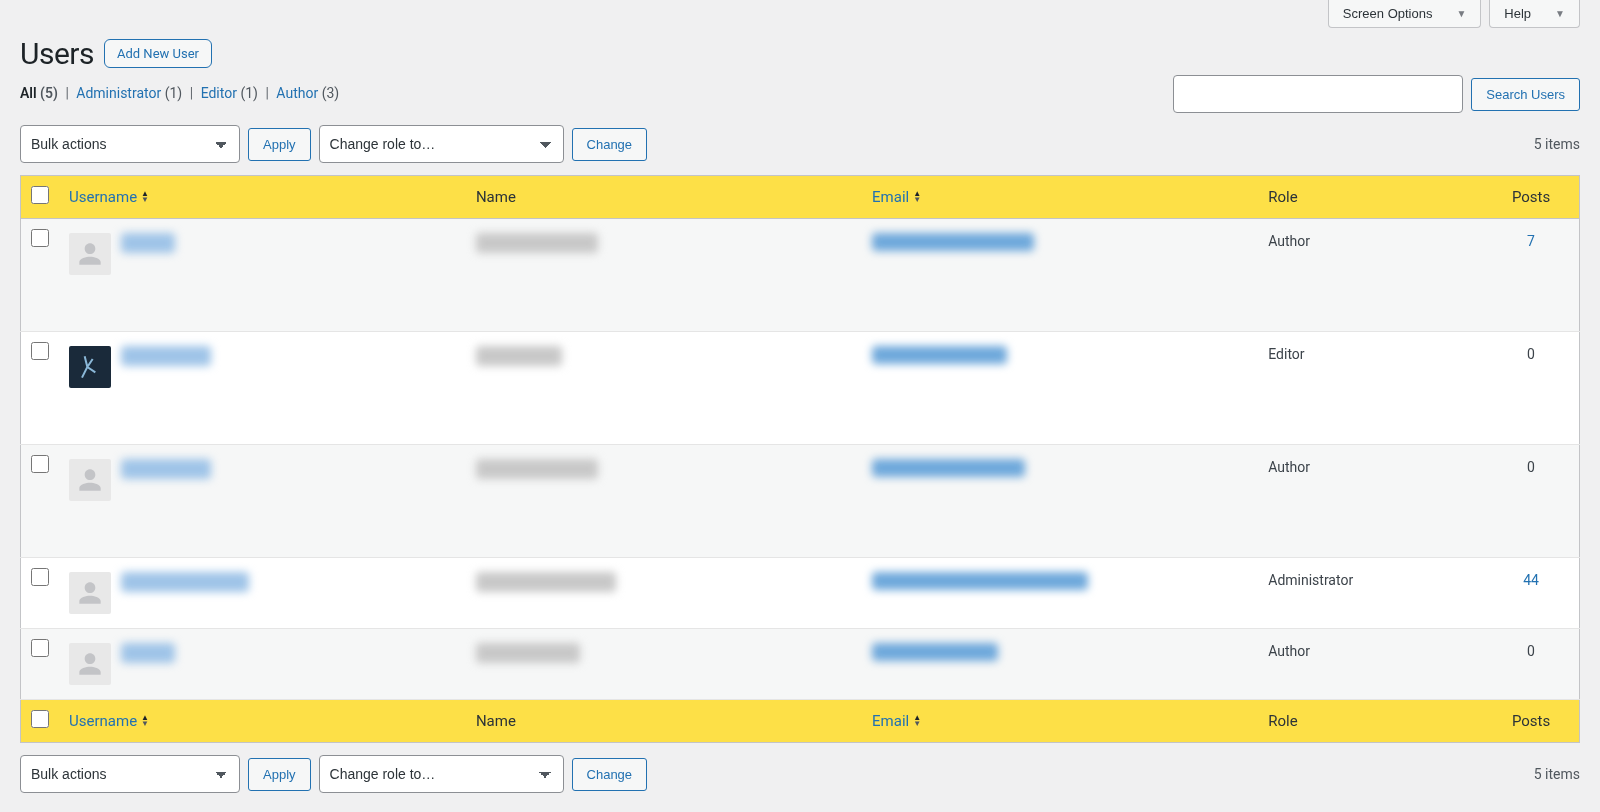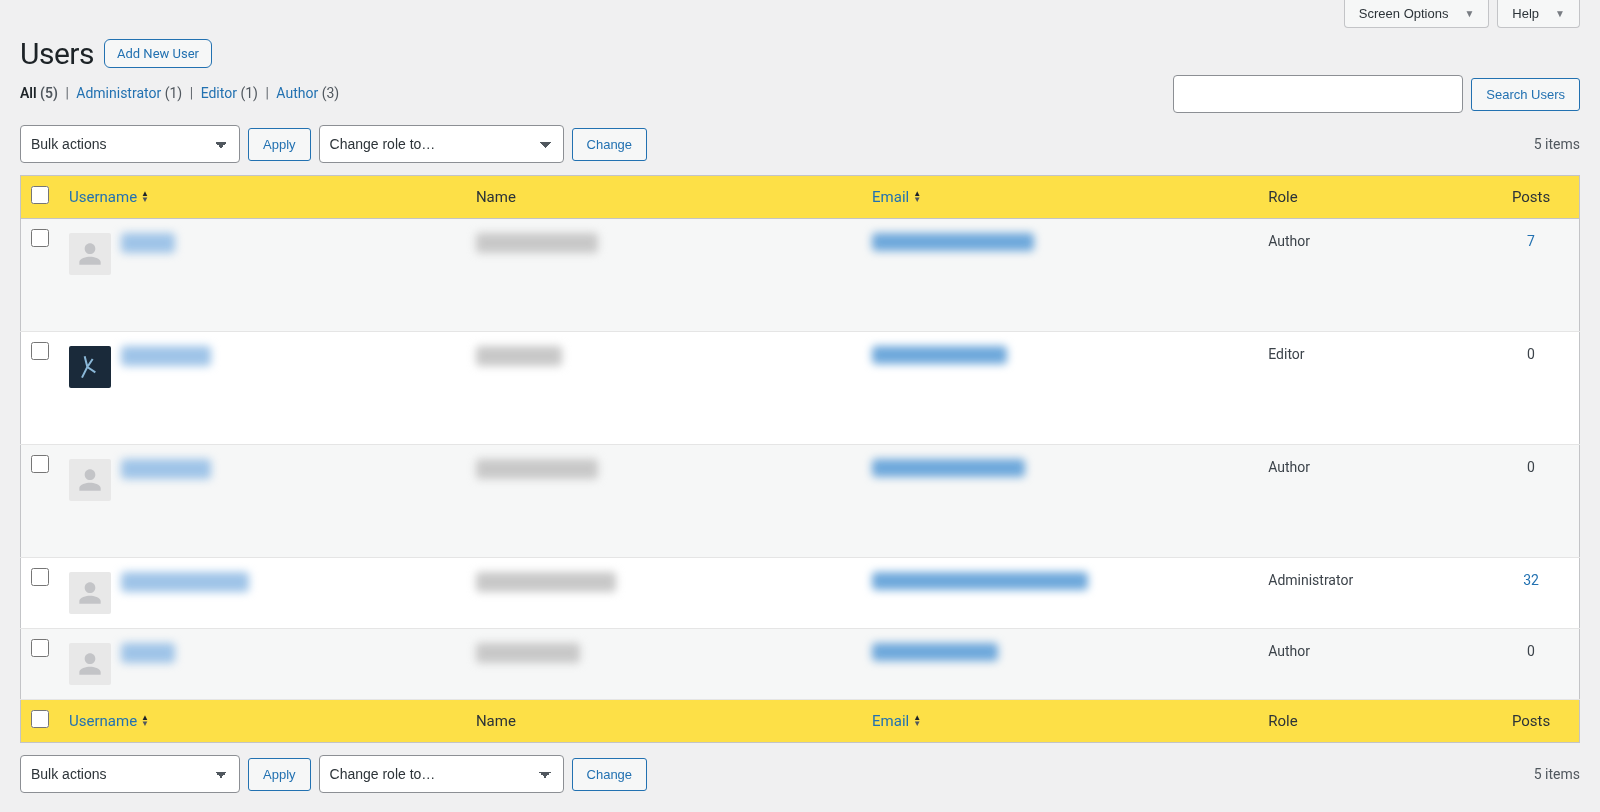--- a/index.html
+++ b/index.html
@@ -20,21 +20,21 @@
     background: #f6f7f7;
     border: 1px solid #c3c4c7;
     border-top: none;
     border-radius: 0 0 4px 4px;
     padding: 6px 14px;
     font-size: 13px;
     color: #2c3338;
     cursor: pointer;
     display: flex;
     align-items: center;
-    gap: 16px;
+    gap: 24px;
   }
   .screen-btn .caret {
     font-size: 10px;
     color: #787c82;
   }
   .header-row {
     display: flex;
     align-items: center;
     gap: 10px;
     margin-top: 8px;
@@ -324,21 +324,21 @@
               <svg viewBox="0 0 24 24">
                 <path d="M12 12c2.2 0 4-1.8 4-4s-1.8-4-4-4-4 1.8-4 4 1.8 4 4 4zm0 2c-2.7 0-8 1.3-8 4v2h16v-2c0-2.7-5.3-4-8-4z"></path>
               </svg>
             </div>
             <a href="#"><span class="blur blue" style="width:128px"></span></a>
           </div>
         </td>
         <td><span class="blur grey" style="width:140px"></span></td>
         <td class="email"><a href="#"><span class="blur link" style="width:216px"></span></a></td>
         <td>Administrator</td>
-        <td class="posts"><a href="#">32</a></td>
+        <td class="posts"><a href="#">44</a></td>
       </tr>
       <tr>
         <td class="cb"><input type="checkbox" style=""></td>
         <td>
           <div class="user-cell">
             <div class="avatar">
               <svg viewBox="0 0 24 24">
                 <path d="M12 12c2.2 0 4-1.8 4-4s-1.8-4-4-4-4 1.8-4 4 1.8 4 4 4zm0 2c-2.7 0-8 1.3-8 4v2h16v-2c0-2.7-5.3-4-8-4z"></path>
               </svg>
             </div>

